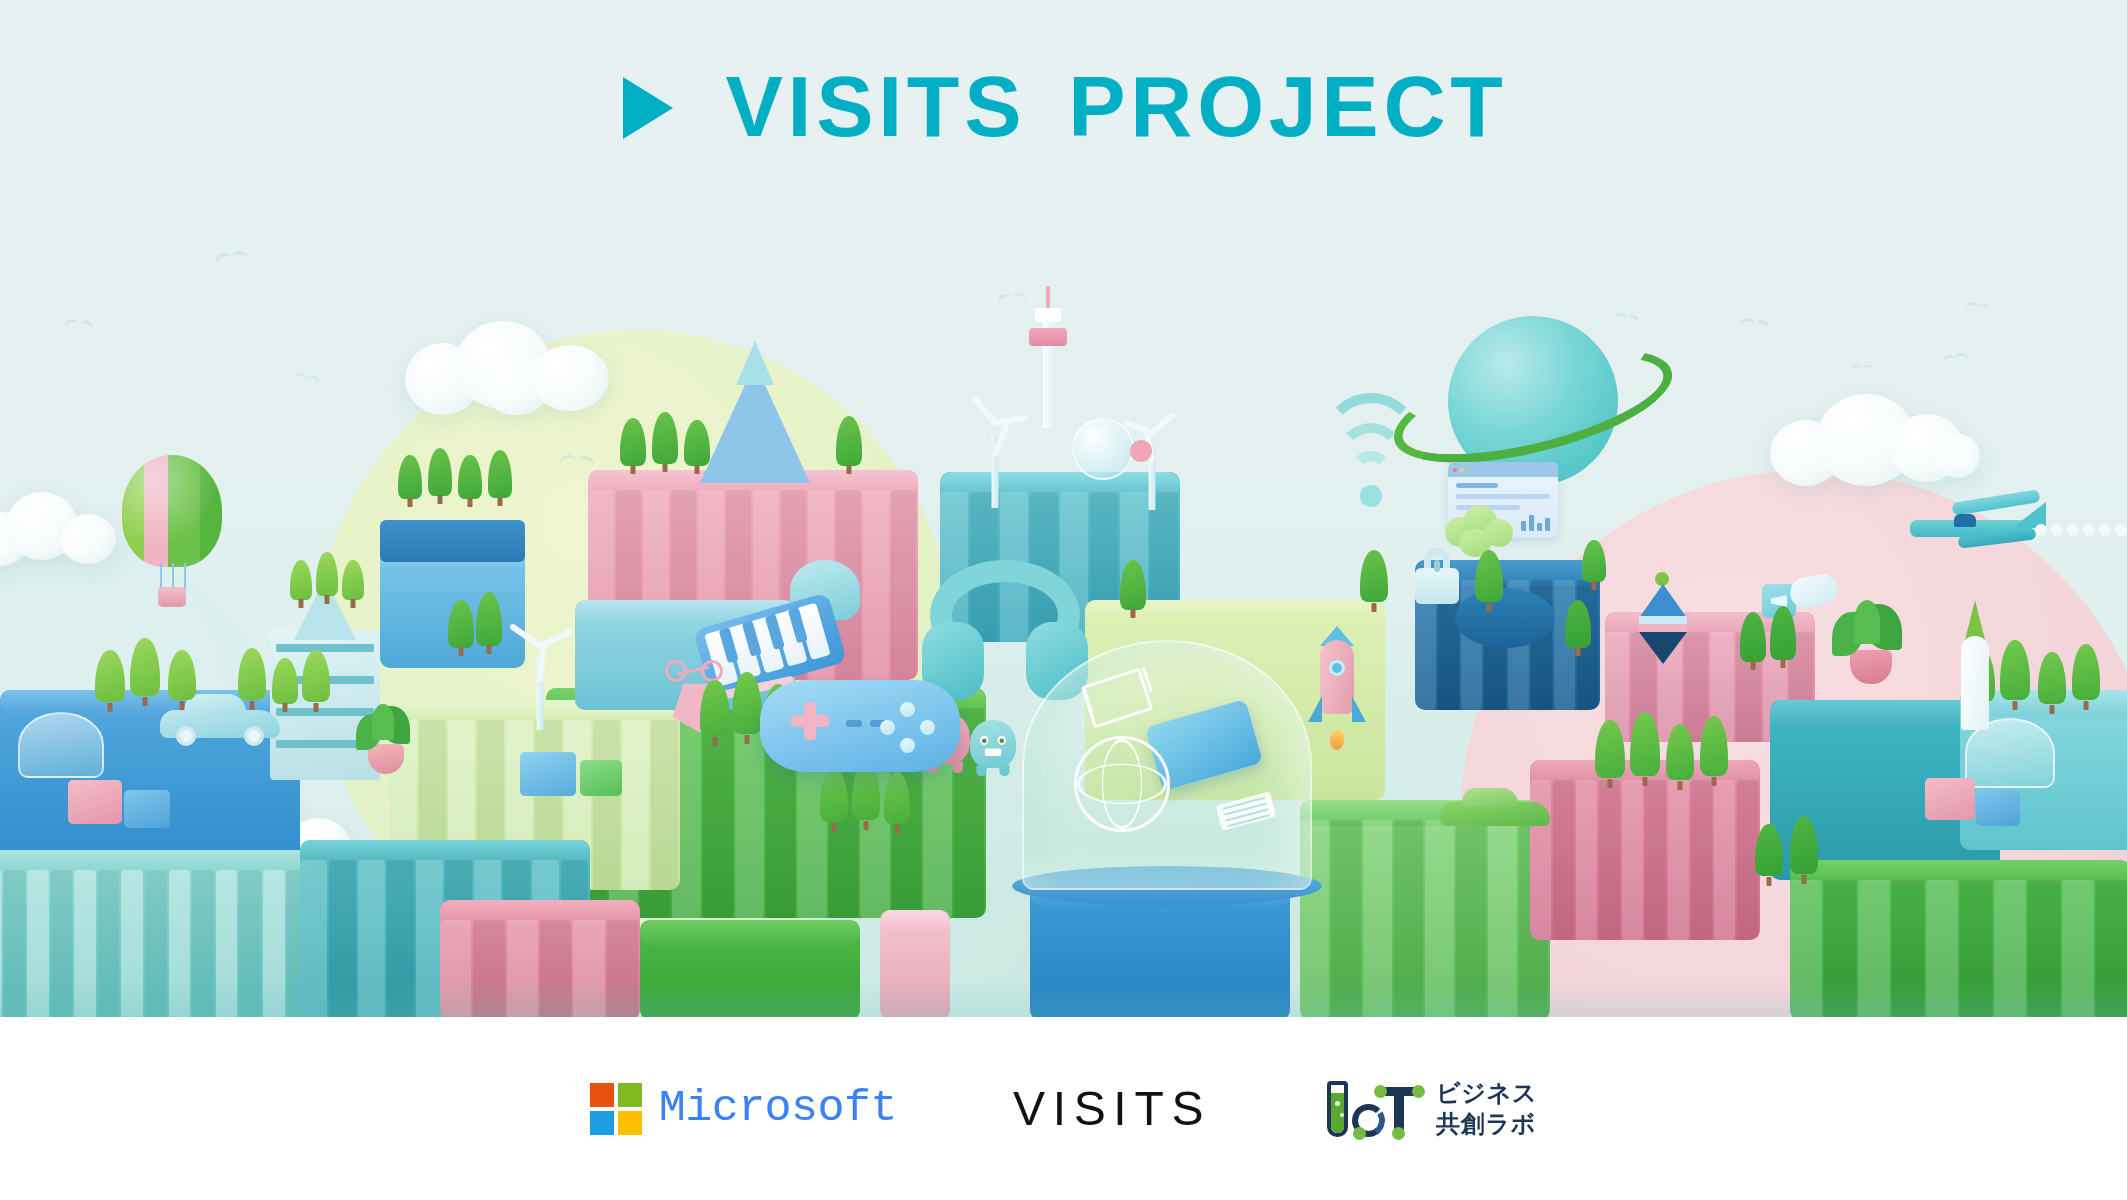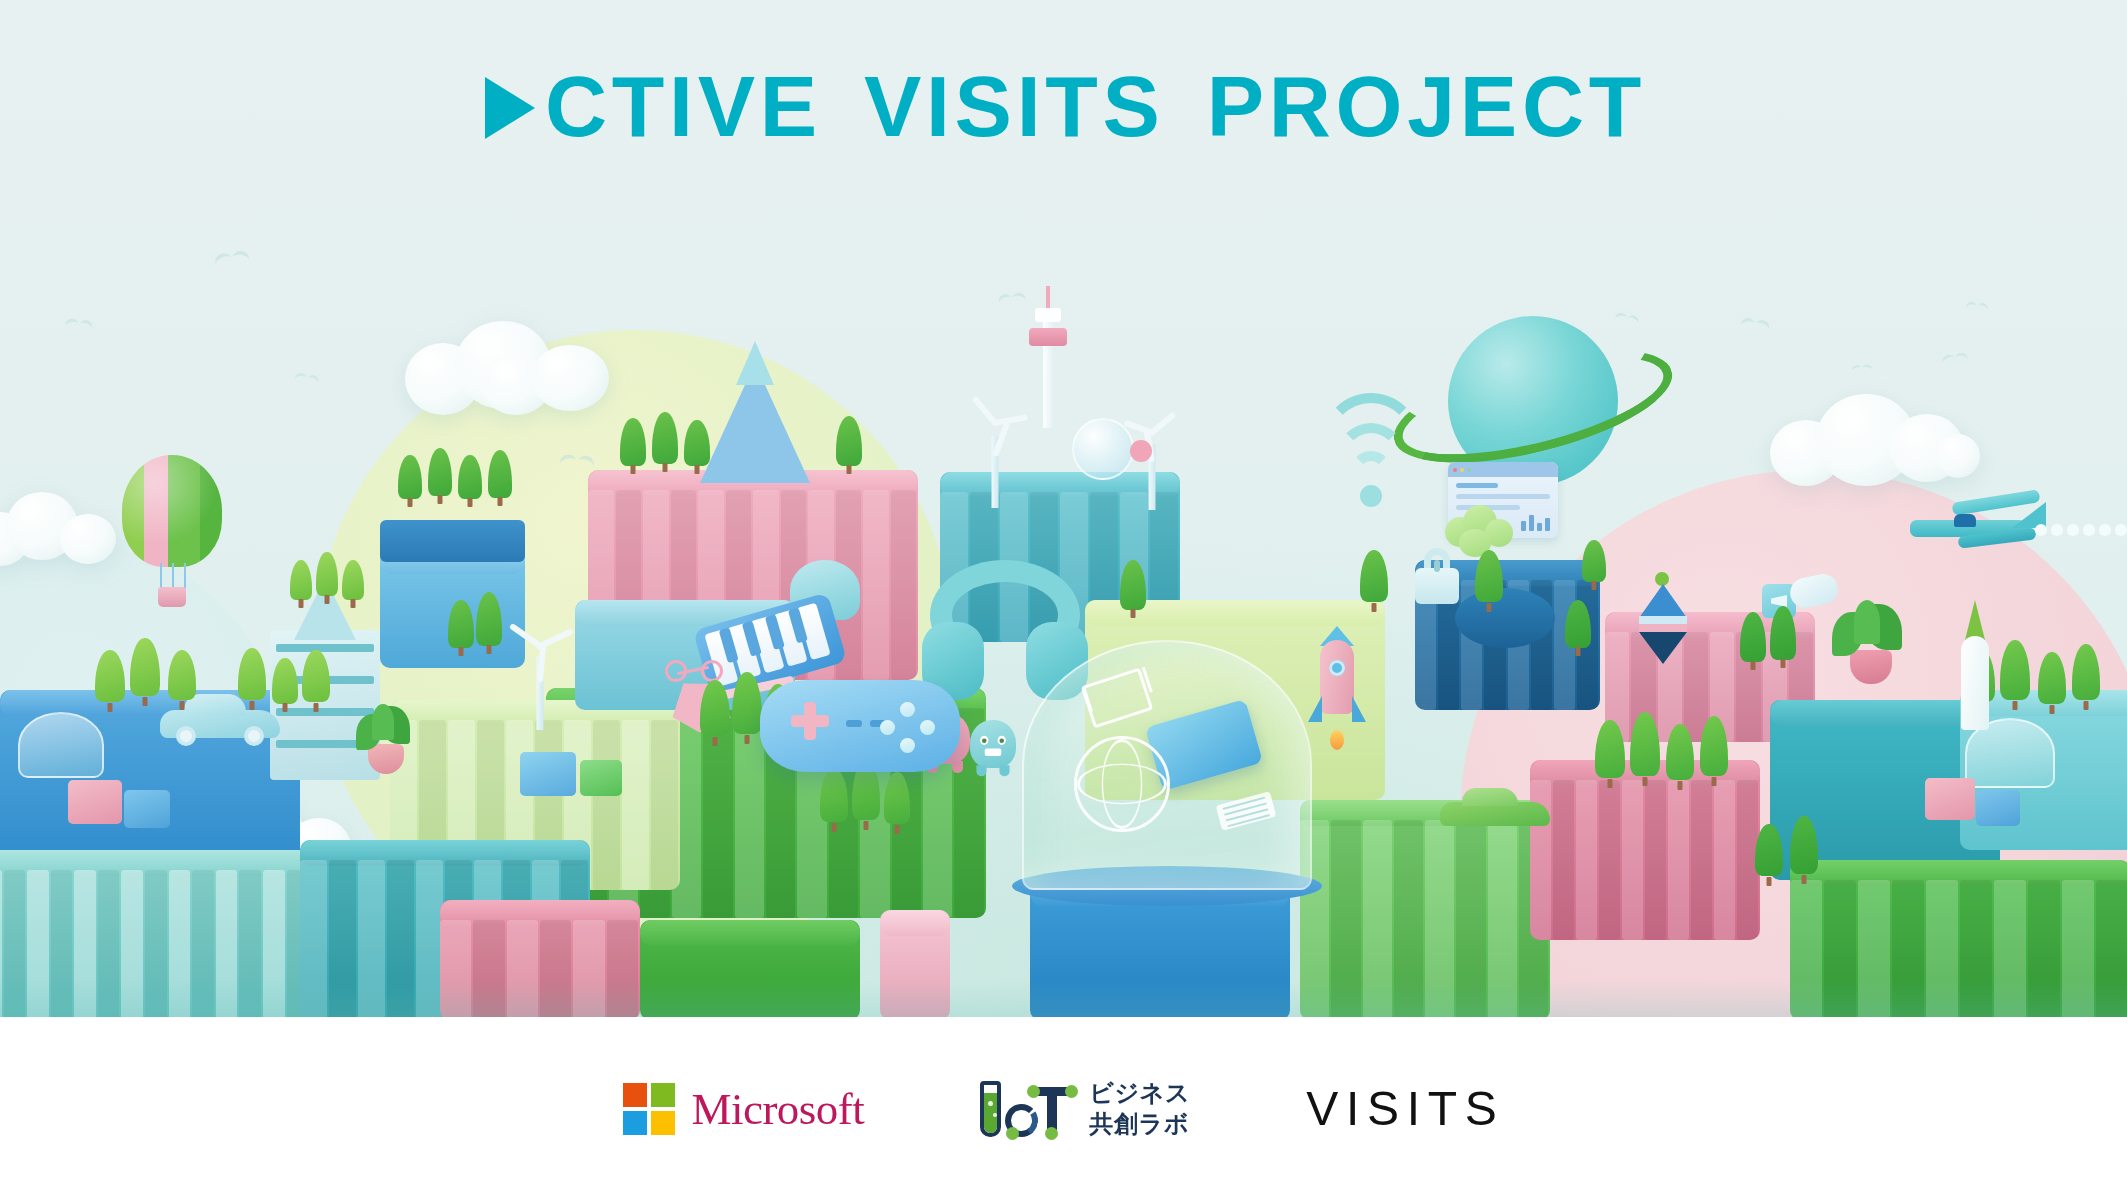--- a/index.html
+++ b/index.html
@@ -308,22 +308,22 @@
   
   .logobar {
     position:absolute; left:0; top:1017px; width:2127px; height:183px;
     background:#ffffff; display:flex; align-items:center; justify-content:center; gap:116px;
   }
   .logo-item { display:flex; align-items:center; }
 
   
   .ms-grid { display:grid; grid-template-columns:24px 24px; grid-template-rows:24px 24px; gap:4px; margin-right:17px; }
   .ms-grid span { display:block; }
-  .ms-text { font-size:45px; color:#be185d; letter-spacing:-.012em; font-weight:400;
-    font-family:Liberation Serif, serif; }
+  .ms-text { font-size:45px; color:#3b82f6; letter-spacing:-.012em; font-weight:400;
+    font-family:Liberation Mono, monospace; }
 
   
   .sb-mark { display:flex; flex-direction:column; gap:9px; margin-right:18px; }
   .sb-mark i { display:block; width:57px; height:13px; background:#c3c5c7; border-radius:1px; }
   .sb-text { font-family:"Liberation Serif", serif; font-size:52px; color:#111; letter-spacing:0; }
 
   
   .meta-mark { width:66px; height:42px; margin-right:14px; }
   .meta-text { font-size:54px; font-weight:700; color:#1c2b33; letter-spacing:-.018em;
     font-family:"Liberation Sans", sans-serif; }
@@ -1054,21 +1054,20 @@
     <div class="obj" style="left:1955px;top:600px;width:40px;height:130px">
       <div style="position:absolute;left:10px;top:0;width:0;height:0;border-left:10px solid transparent;border-right:10px solid transparent;border-bottom:40px solid #7cc243"></div>
       <div style="position:absolute;left:6px;top:36px;width:28px;height:94px;border-radius:14px 14px 4px 4px;background:linear-gradient(100deg,#ffffff,#e2f2f4)"></div>
     </div>
 
     <div class="obj" style="left:0;top:980px;width:2127px;height:40px;background:linear-gradient(180deg,rgba(120,200,195,.0),rgba(110,195,190,.25))"></div>
 
     <div class="title-block">
       <div class="logotype">
         <span class="tri-a"></span>
-        <span class="lt">CTIVE</span>
         <span class="gap"></span>
         <span class="lt">VISITS</span>
         <span class="gap"></span>
         <span class="lt">PROJECT</span>
       </div>
     </div>
 
   </div>
 
   <div class="logobar">
@@ -1077,20 +1076,24 @@
       <span class="ms-grid">
         <span style="background:#e8500d"></span>
           <span style="background:#7fba21"></span>
         <span style="background:#1b9de0"></span>
           <span style="background:#fcc000"></span>
       </span>
       <span class="ms-text">Microsoft</span>
     </div>
 
 
+
+    <div class="logo-item">
+      <span class="visits-text">VISITS</span>
+    </div>
 
     <div class="logo-item iot">
       <span class="iot-mark">
         <span class="tube">
           <span class="liq"></span>
           <span class="bub" style="left:4px;top:16px;width:5px;height:5px"></span>
           <span class="bub" style="left:9px;top:28px;width:4px;height:4px"></span>
         </span>
         <span class="ocirc"></span>
         <span class="ocirc2"></span>
@@ -1100,19 +1103,15 @@
         <span class="gdot" style="left:85px;top:6px"></span>
         <span class="gdot" style="left:65px;top:48px"></span>
         <span class="gdot" style="left:26px;top:48px"></span>
       </span>
       <span class="iot-txt">
         <span class="iot-l1">ビジネス</span>
         <span class="iot-l2">共創ラボ</span>
       </span>
     </div>
 
-    <div class="logo-item">
-      <span class="visits-text">VISITS</span>
-    </div>
-
   </div>
 
 </div>
 
 </body></html>

